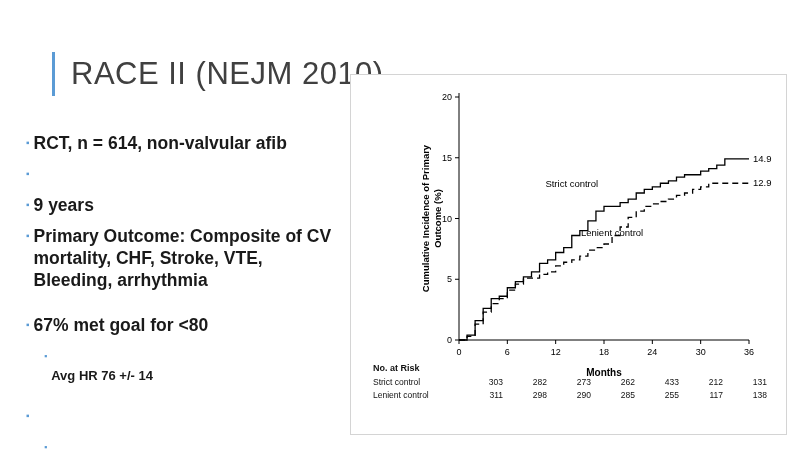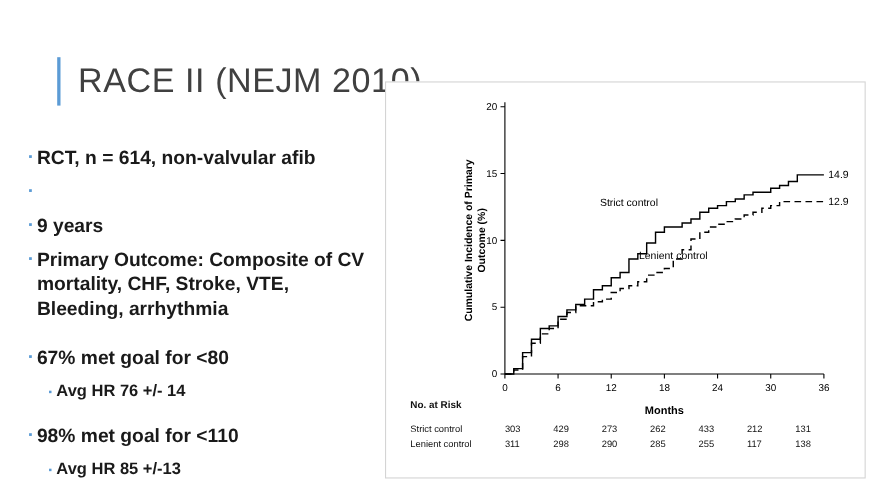--- a/index.html
+++ b/index.html
@@ -64,21 +64,22 @@
     font-size: 17.5px;
     color: #1a1a1a;
     line-height: 22px;
     font-weight: bold;
   }
   .bullet.sub {
     margin-left: 18px;
     margin-bottom: 4px;
   }
   .bullet.sub .btext {
-    font-size: 15px;
+    font-size: 13px;
+    margin-top: 20px;
   }
   .bullet.sub .marker {
     font-size: 9px;
   }
   .gap {
     height: 14px;
   }
 
   
   .chart-panel {
@@ -102,34 +103,34 @@
     position: absolute;
     left: 22px;
     top: 288px;
     width: 400px;
     font-size: 8.5px;
     color: #111;
   }
   .risk-title {
     font-weight: bold;
     font-size: 9px;
-    margin-bottom: 11px;
+    margin-bottom: 3px;
   }
   .risk-row {
     display: flex;
     line-height: 13px;
   }
   .risk-row .rlabel {
     width: 86px;
     flex: 0 0 86px;
   }
   .risk-row .rval {
     width: 44px;
     flex: 0 0 44px;
-    text-align: left;
+    text-align: right;
   }
   svg text {
     font-family: "Liberation Sans", sans-serif;
   }
 </style>
 </head>
 <body>
 
 <div class="slide">
 
@@ -168,21 +169,20 @@
 
     <div class="bullet sub">
       <span class="marker">▪</span>
       <span class="btext">Avg HR 76 +/- 14</span>
     </div>
 
     <div class="gap"></div>
 
     <div class="bullet">
       <span class="marker">▪</span>
-      <span class="btext">98% met goal for &lt;110</span>
     </div>
 
     <div class="bullet sub">
       <span class="marker">▪</span>
       <span class="btext">Avg HR 85 +/-13</span>
     </div>
 
   </div>
 
   <div class="chart-panel">
@@ -223,21 +223,21 @@
         <text x="220.77777777777777" y="111.91" font-size="9.5" text-anchor="middle" fill="#000">Strict control</text>
         <text x="261.05555555555554" y="160.51" font-size="9.5" text-anchor="middle" fill="#000">Lenient control</text>
       </svg>
 
     <div class="risk-table">
       <div class="risk-title">No. at Risk</div>
 
       <div class="risk-row">
         <span class="rlabel">Strict control</span>
         <span class="rval">303</span>
-        <span class="rval">429</span>
+        <span class="rval">282</span>
         <span class="rval">273</span>
         <span class="rval">262</span>
         <span class="rval">433</span>
         <span class="rval">212</span>
         <span class="rval">131</span>
       </div>
 
       <div class="risk-row">
         <span class="rlabel">Lenient control</span>
         <span class="rval">311</span>

